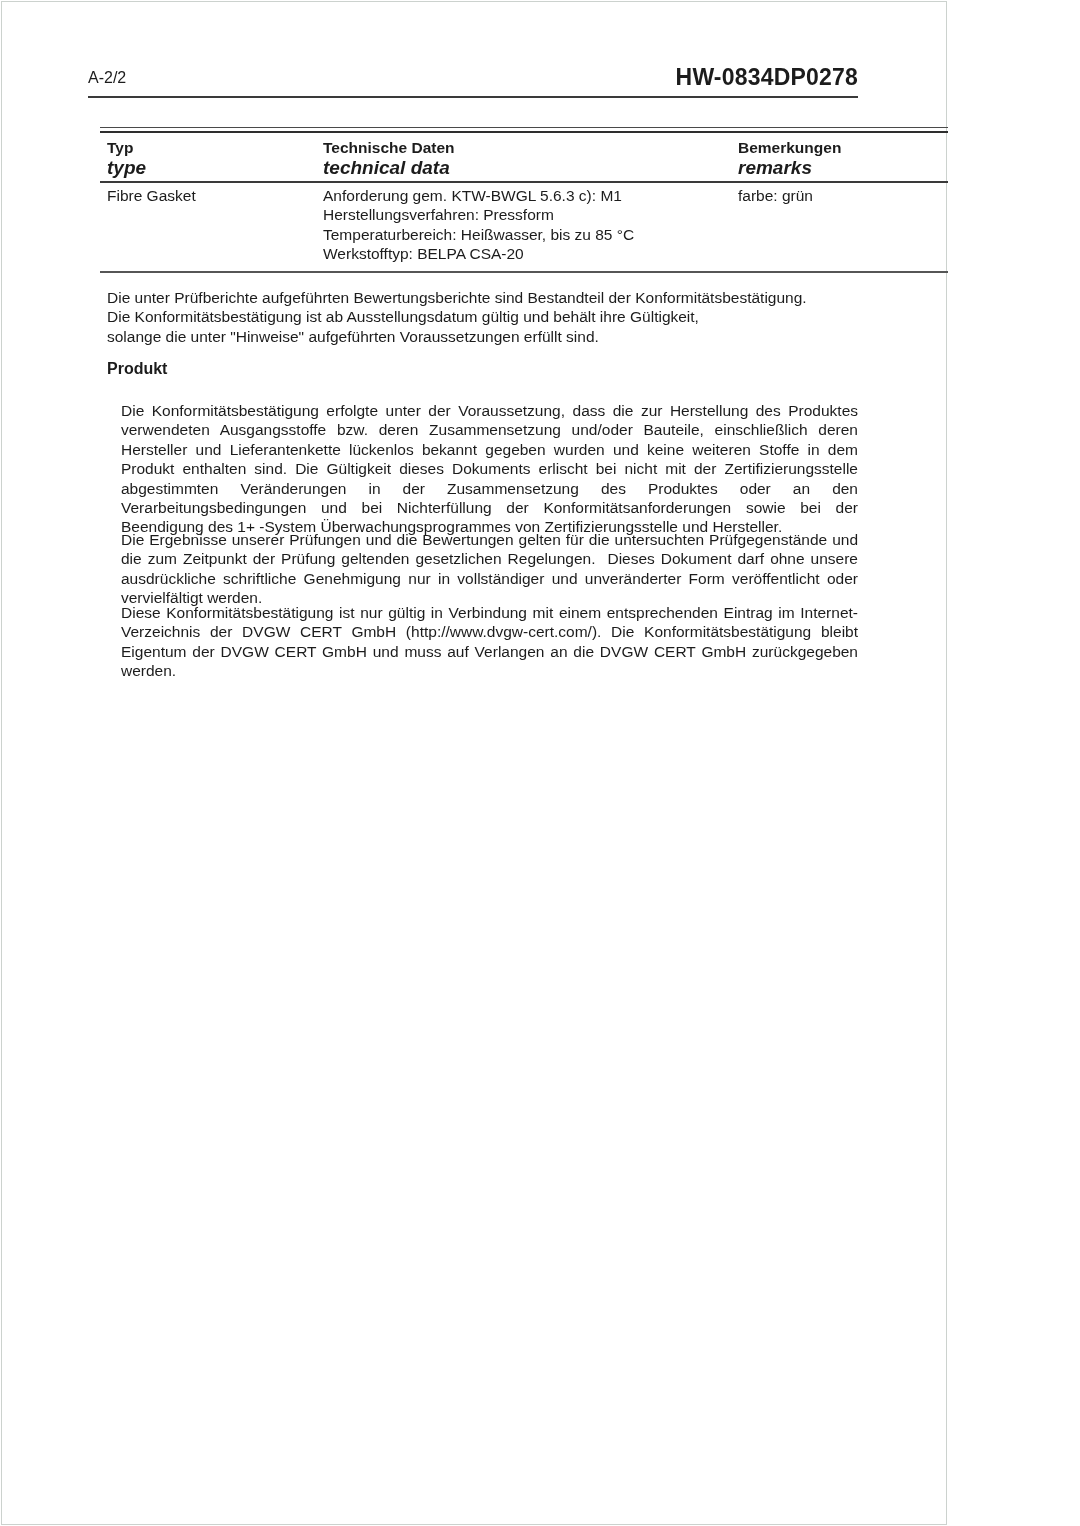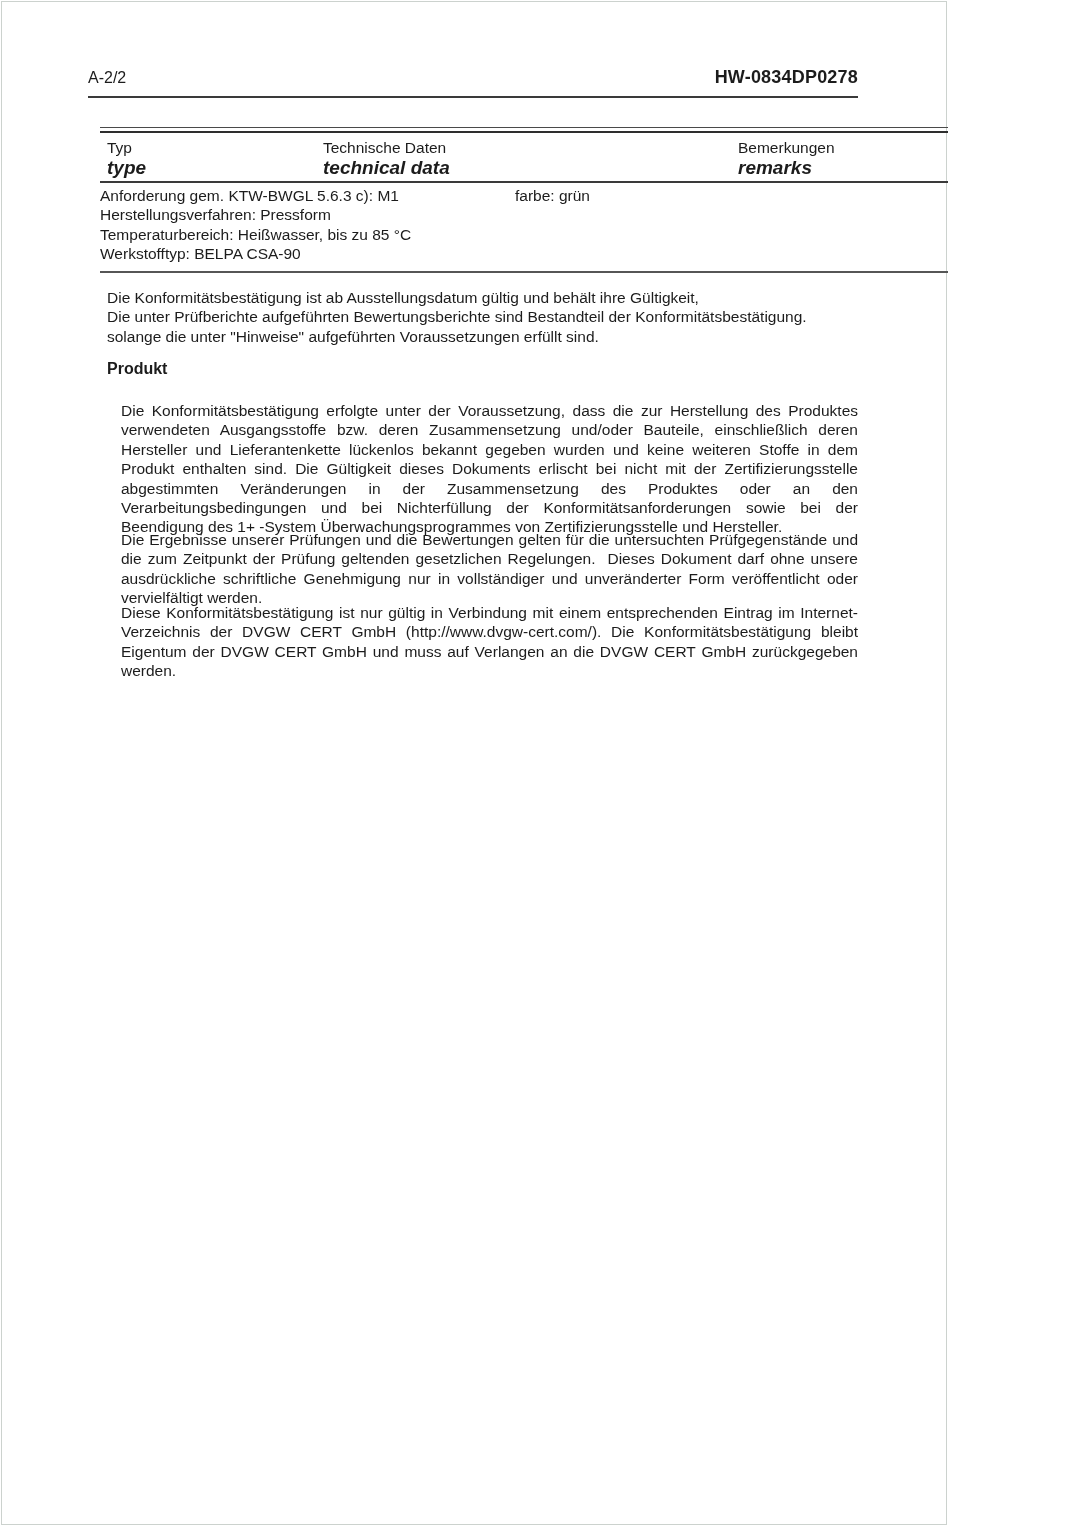--- a/index.html
+++ b/index.html
@@ -16,37 +16,37 @@
     border:1px solid #ccd2ce;
     pointer-events:none;
   }
 
   
   .header{
     position:absolute;left:88px;right:90px;top:66px;
     display:flex;justify-content:space-between;align-items:flex-end;
   }
   .page-label{font-size:16px;line-height:20px;}
-  .doc-number{font-size:18px;font-weight:bold;letter-spacing:.2px;line-height:22px;}
+  .doc-number{font-size:23px;font-weight:bold;letter-spacing:.2px;line-height:22px;}
   .header-rule{
     position:absolute;left:88px;right:90px;top:96px;
     border-top:2px solid #3a3a3a;
   }
 
   
   .spec-table{position:absolute;left:100px;width:890px;top:127px;}
   .rule-double{height:3px;border-top:1px solid #4a4a4a;border-bottom:2px solid #2e2e2e;}
   .rule-mid{border-top:2px solid #3a3a3a;}
   .rule-bottom{border-top:2px solid #565656;}
   .trow{display:flex;}
   .tcol1{width:223px;padding-left:7px;box-sizing:border-box;}
   .tcol2{width:415px;}
   .tcol3{flex:1;}
   .thead{padding:5px 0 4px;}
-  .thead .de{font-weight:normal;font-size:15.5px;line-height:20px;}
+  .thead .de{font-weight:bold;font-size:15.5px;line-height:20px;}
   .thead .en{font-weight:bold;font-style:italic;font-size:19px;line-height:19px;}
   .tbody{padding:3px 0 7px;font-size:15.5px;line-height:19.4px;}
 
   
   .body-text{font-size:15.5px;line-height:19.4px;}
   .intro{position:absolute;left:107px;right:90px;top:288px;}
   .hinweise-title{position:absolute;left:107px;top:359px;font-size:16px;font-weight:bold;line-height:20px;}
   .para{position:absolute;left:121px;right:90px;text-align:justify;}
   .para-1{top:401px;}
   .para-2{top:530px;}
@@ -78,35 +78,36 @@
       </div>
       <div class="tcol3">
         <div class="de">Bemerkungen</div>
         <div class="en">remarks</div>
       </div>
     </div>
 
     <div class="rule-mid"></div>
 
     <div class="trow tbody">
+      <div class="tcol1">Fibre Gasket</div>
       <div class="tcol2">
         <div>Anforderung gem. KTW-BWGL 5.6.3 c): M1</div>
         <div>Herstellungsverfahren: Pressform</div>
         <div>Temperaturbereich: Heißwasser, bis zu 85 °C</div>
-        <div>Werkstofftyp: BELPA CSA-90</div>
+        <div>Werkstofftyp: BELPA CSA-20</div>
       </div>
       <div class="tcol3">farbe: grün</div>
     </div>
 
     <div class="rule-bottom"></div>
   </div>
 
   <div class="intro body-text">
+    <div>Die unter Prüfberichte aufgeführten Bewertungsberichte sind Bestandteil der Konformitätsbestätigung.</div>
     <div>Die Konformitätsbestätigung ist ab Ausstellungsdatum gültig und behält ihre Gültigkeit,</div>
-    <div>Die unter Prüfberichte aufgeführten Bewertungsberichte sind Bestandteil der Konformitätsbestätigung.</div>
     <div>solange die unter "Hinweise" aufgeführten Voraussetzungen erfüllt sind.</div>
   </div>
 
   <div class="hinweise-title">Produkt</div>
 
   <div class="para para-1 body-text">Die Konformitätsbestätigung erfolgte unter der Voraussetzung, dass die zur Herstellung des Produktes verwendeten Ausgangsstoffe bzw. deren Zusammensetzung und/oder Bauteile, einschließlich deren Hersteller und Lieferantenkette lückenlos bekannt gegeben wurden und keine weiteren Stoffe in dem Produkt enthalten sind. Die Gültigkeit dieses Dokuments erlischt bei nicht mit der Zertifizierungsstelle abgestimmten Veränderungen in der Zusammensetzung des Produktes oder an den Verarbeitungsbedingungen und bei Nichterfüllung der Konformitätsanforderungen sowie bei der Beendigung des 1+ -System Überwachungsprogrammes von Zertifizierungsstelle und Hersteller.</div>
   <div class="para para-2 body-text">Die Ergebnisse unserer Prüfungen und die Bewertungen gelten für die untersuchten Prüfgegenstände und die zum Zeitpunkt der Prüfung geltenden gesetzlichen Regelungen.&nbsp; Dieses Dokument darf ohne unsere ausdrückliche schriftliche Genehmigung nur in vollständiger und unveränderter Form veröffentlicht oder vervielfältigt werden.</div>
   <div class="para para-3 body-text">Diese Konformitätsbestätigung ist nur gültig in Verbindung mit einem entsprechenden Eintrag im Internet-Verzeichnis der DVGW CERT GmbH (http://www.dvgw-cert.com/). Die Konformitätsbestätigung bleibt Eigentum der DVGW CERT GmbH und muss auf Verlangen an die DVGW CERT GmbH zurückgegeben werden.</div>
 </div>
 

